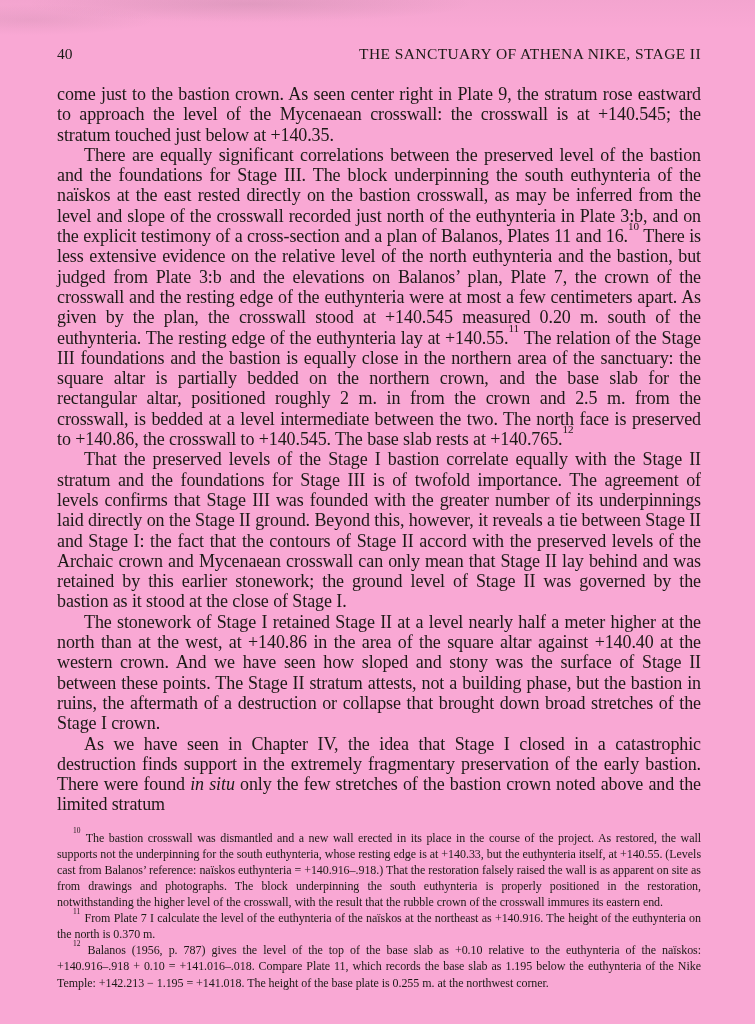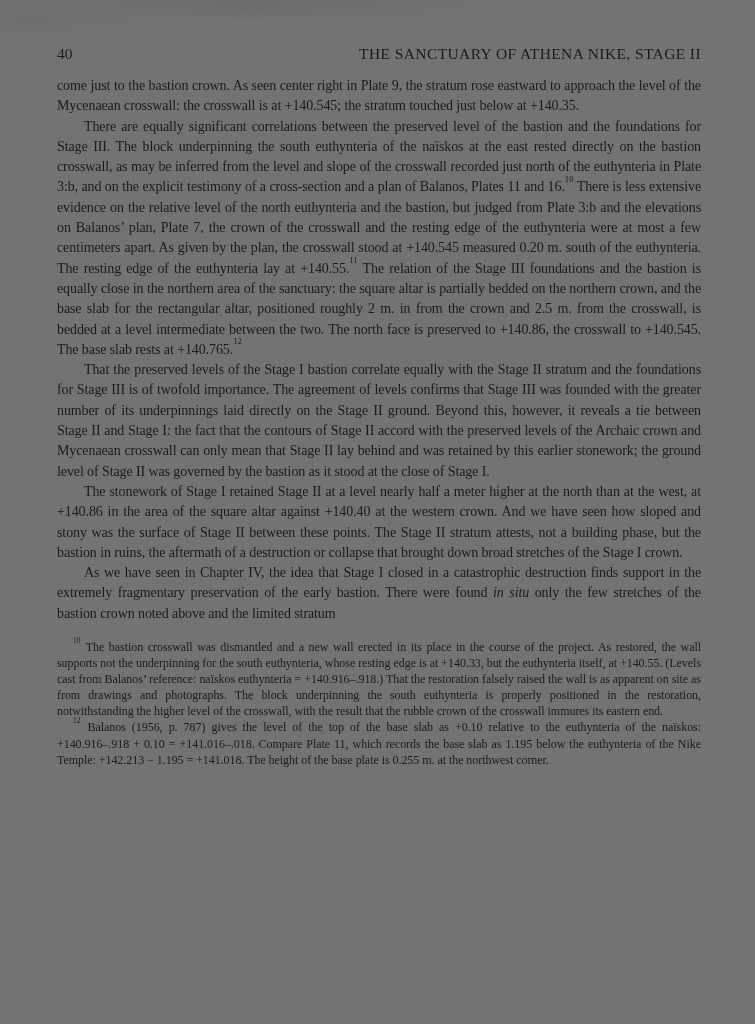--- a/index.html
+++ b/index.html
@@ -1,21 +1,21 @@
 <!DOCTYPE html>
 <html><head>
 <meta charset="utf-8">
 <style>
   html, body { margin: 0; padding: 0; background: #e8e7e4; }
   .page {
     position: relative;
     width: 755px;
     height: 1024px;
     margin: 0 auto;
-    background: #737373;
+    background: #f9a8d4;
     overflow: hidden;
     font-family: "Liberation Serif", serif;
     color: #1c1a17;
   }
   
   .page::before {
     content: "";
     position: absolute;
     inset: 0;
     background:
@@ -41,22 +41,22 @@
     left: 0;
     top: 0;
   }
   .runhead {
     display: block;
     text-align: right;
     letter-spacing: 0.4px;
     white-space: nowrap;
   }
   .bodytext {
-    margin-top: 12px;
-    font-size: 14px;
+    margin-top: 20px;
+    font-size: 18px;
     line-height: 20.3px;
     text-align: justify;
     letter-spacing: -0.1px;
   }
   .bodytext p { margin: 0; }
   .bodytext p.indent { text-indent: 27px; }
   sup {
     font-size: 62%;
     line-height: 0;
     position: relative;
@@ -88,17 +88,18 @@
     <main class="bodytext">
         <p><span>come just to the bastion crown. As seen center right in Plate 9, the stratum rose eastward to approach the level of the Mycenaean crosswall: the crosswall is at +140.545; the stratum touched just below at +140.35.</span></p>
         <p class="indent"><span>There are equally significant correlations between the preserved level of the bastion and the foundations for Stage III. The block underpinning the south euthynteria of the naïskos at the east rested directly on the bastion crosswall, as may be inferred from the level and slope of the crosswall recorded just north of the euthynteria in Plate 3:b, and on the explicit testimony of a cross-section and a plan of Balanos, Plates 11 and 16.</span><sup>10</sup><span> There is less extensive evidence on the relative level of the north euthynteria and the bastion, but judged from Plate 3:b and the elevations on Balanos’ plan, Plate 7, the crown of the crosswall and the resting edge of the euthynteria were at most a few centimeters apart. As given by the plan, the crosswall stood at +140.545 measured 0.20 m. south of the euthynteria. The resting edge of the euthynteria lay at +140.55.</span><sup>11</sup><span> The relation of the Stage III foundations and the bastion is equally close in the northern area of the sanctuary: the square altar is partially bedded on the northern crown, and the base slab for the rectangular altar, positioned roughly 2 m. in from the crown and 2.5 m. from the crosswall, is bedded at a level intermediate between the two. The north face is preserved to +140.86, the crosswall to +140.545. The base slab rests at +140.765.</span><sup>12</sup></p>
         <p class="indent"><span>That the preserved levels of the Stage I bastion correlate equally with the Stage II stratum and the foundations for Stage III is of twofold importance. The agreement of levels confirms that Stage III was founded with the greater number of its underpinnings laid directly on the Stage II ground. Beyond this, however, it reveals a tie between Stage II and Stage I: the fact that the contours of Stage II accord with the preserved levels of the Archaic crown and Mycenaean crosswall can only mean that Stage II lay behind and was retained by this earlier stonework; the ground level of Stage II was governed by the bastion as it stood at the close of Stage I.</span></p>
         <p class="indent"><span>The stonework of Stage I retained Stage II at a level nearly half a meter higher at the north than at the west, at +140.86 in the area of the square altar against +140.40 at the western crown. And we have seen how sloped and stony was the surface of Stage II between these points. The Stage II stratum attests, not a building phase, but the bastion in ruins, the aftermath of a destruction or collapse that brought down broad stretches of the Stage I crown.</span></p>
         <p class="indent"><span>As we have seen in Chapter IV, the idea that Stage I closed in a catastrophic destruction finds support in the extremely fragmentary preservation of the early bastion. There were found </span><em>in situ</em><span> only the few stretches of the bastion crown noted above and the limited stratum</span></p>
       </main>
 
     <section class="footnotes">
         <p><sup>10</sup><span> The bastion crosswall was dismantled and a new wall erected in its place in the course of the project. As restored, the wall supports not the underpinning for the south euthynteria, whose resting edge is at +140.33, but the euthynteria itself, at +140.55. (Levels cast from Balanos’ reference: naïskos euthynteria = +140.916–.918.) That the restoration falsely raised the wall is as apparent on site as from drawings and photographs. The block underpinning the south euthynteria is properly positioned in the restoration, notwithstanding the higher level of the crosswall, with the result that the rubble crown of the crosswall immures its eastern end.</span></p>
+        <p><sup>11</sup><span> From Plate 7 I calculate the level of the euthynteria of the naïskos at the northeast as +140.916. The height of the euthynteria on the north is 0.370 m.</span></p>
         <p><sup>12</sup><span> Balanos (1956, p. 787) gives the level of the top of the base slab as +0.10 relative to the euthynteria of the naïskos: +140.916–.918 + 0.10 = +141.016–.018. Compare Plate 11, which records the base slab as 1.195 below the euthynteria of the Nike Temple: +142.213 − 1.195 = +141.018. The height of the base plate is 0.255 m. at the northwest corner.</span></p>
       </section>
 
   </div>
 </div>
 
 </body></html>

